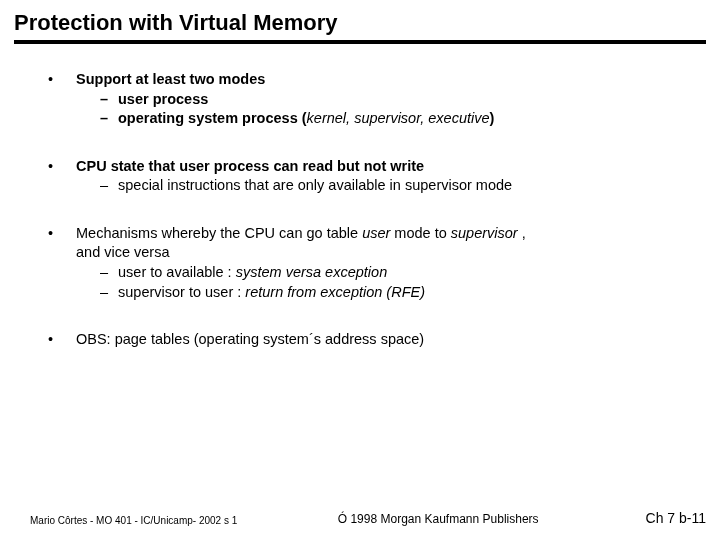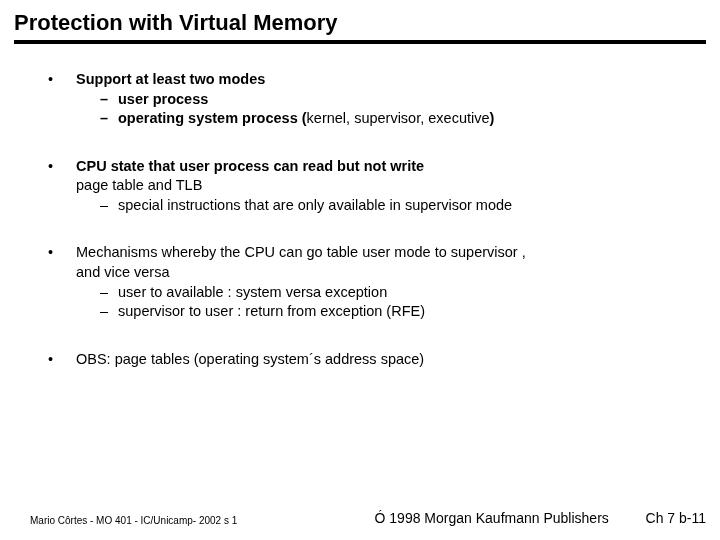--- a/index.html
+++ b/index.html
@@ -45,33 +45,33 @@
     padding-left: 24px;
   }
   .sub-row {
     display: flex;
   }
   .dash {
     width: 18px;
     flex: 0 0 18px;
   }
   .bold { font-weight: bold; }
-  .ital { }
+  .ital { font-style: italic; }
   .footer {
     position: absolute;
     bottom: 14px;
     left: 16px;
     right: 0;
     display: flex;
     align-items: flex-end;
     font-size: 10px;
     padding: 0 14px;
   }
   .f-left { flex: 1; }
-  .f-center { flex: 1; text-align: center; font-size: 14px; }
+  .f-center { flex: 1; font-size: 12px; }
   .f-right { flex: 0 0 auto; font-size: 14px; }
 </style>
 </head>
 <body>
 
 <div class="title">Protection with Virtual Memory</div>
 <hr class="rule">
 
 <div class="content">
 
@@ -92,21 +92,20 @@
         </div>
       </div>
     </div>
   </div>
 
   <div class="bullet">
     <div class="b-row">
       <div class="dot">•</div>
       <div class="b-body">
         <div class="bold">CPU state that user process can read but not write</div>
-        <div class="ital">page table and TLB</div>
         <div class="sub">
           <div class="sub-row">
             <div class="dash">–</div>
             <div>special instructions that are only available in supervisor mode</div>
           </div>
         </div>
       </div>
     </div>
   </div>
 

